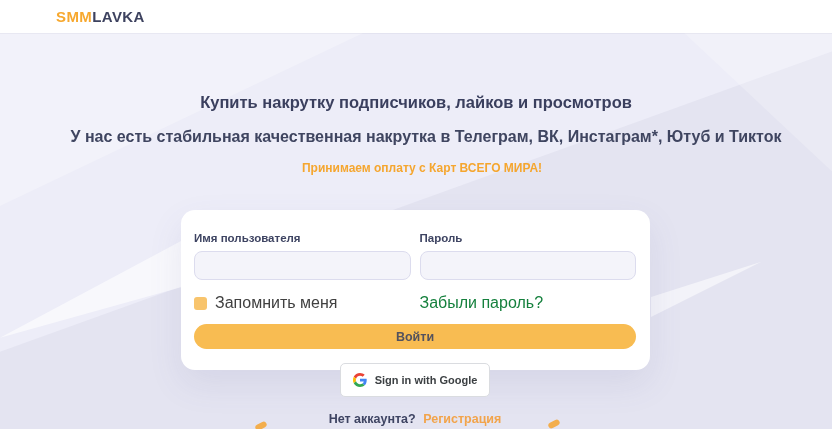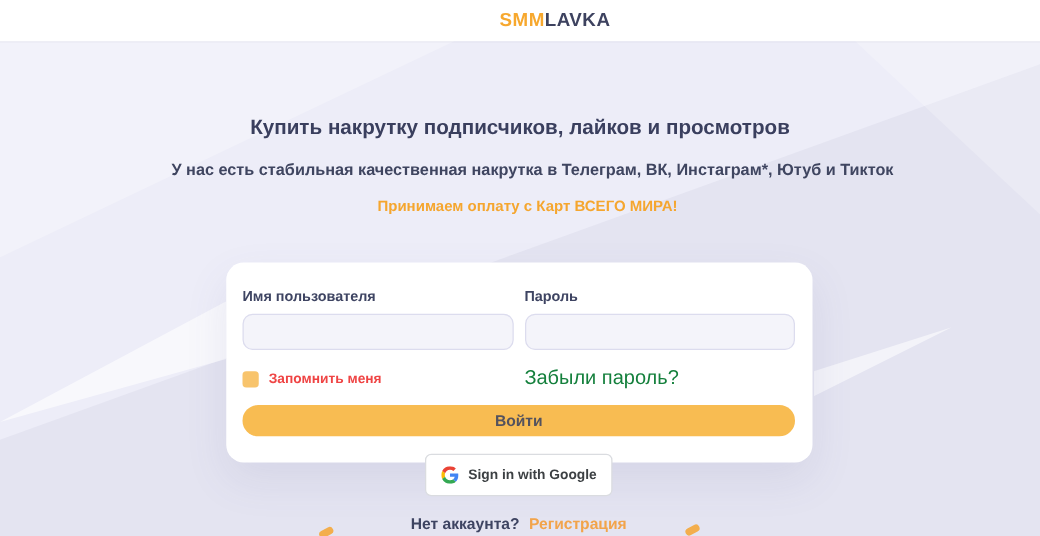--- a/index.html
+++ b/index.html
@@ -17,45 +17,45 @@
   .wedge-left{position:absolute;left:0;top:240px;width:181px;height:105px;background:rgba(255,255,255,0.6);
     clip-path:polygon(0 93%,100% 1%,100% 45%);}
   .wedge-right{position:absolute;left:651px;top:258px;width:115px;height:62px;background:rgba(255,255,255,0.55);
     clip-path:polygon(96% 6%,0 63%,0 95%);}
   .deco{position:absolute;width:12px;height:6px;background:#f3ae4d;border-radius:4px;}
   .deco-1{left:255px;top:423px;transform:rotate(-28deg);}
   .deco-2{left:548px;top:421px;transform:rotate(-28deg);}
 
   
   .header{position:absolute;left:0;top:0;width:832px;height:33px;background:#ffffff;z-index:3;
-    display:flex;align-items:center;justify-content:center;box-shadow:0 1px 0 rgba(60,60,100,0.05);}
+    display:flex;align-items:center;justify-content:flex-start;box-shadow:0 1px 0 rgba(60,60,100,0.05);}
   .logo{margin-left:56px;font-size:15px;font-weight:800;letter-spacing:0.4px;cursor:pointer;}
   .logo-a{color:#f7a82e;}
   .logo-b{color:#3d425f;}
   .nav{display:flex;align-items:center;gap:18px;margin-right:46px;}
   .nav a{font-size:11.5px;font-weight:600;color:#6e7280;text-decoration:none;cursor:pointer;}
   .nav a.active{color:#f3a83c;}
 
   
   .hero{position:absolute;left:0;top:17px;width:832px;z-index:2;text-align:center;}
   .hero-title{margin:76px 0 0 0;font-size:16.5px;font-weight:800;color:#3a3f5e;}
-  .hero-sub{margin:16px 0 0 0;font-size:13px;font-weight:700;color:#3f4560;padding-left:20px;}
+  .hero-sub{margin:16px 0 0 0;font-size:16px;font-weight:700;color:#3f4560;padding-left:20px;}
   .hero-highlight{margin:15px 0 0 0;font-size:12px;font-weight:800;color:#f5a62f;padding-left:12px;}
 
   
   .card{position:absolute;left:181px;top:210px;width:469px;height:160px;background:#ffffff;border-radius:14px;
     z-index:2;box-sizing:border-box;padding:22px 14px 0 13px;box-shadow:0 14px 34px rgba(90,90,150,0.10);}
   .grid{display:grid;grid-template-columns:1fr 1fr;column-gap:9px;}
   .field label{display:block;font-size:11.5px;font-weight:700;color:#3e4462;margin-bottom:7px;}
   .field input{display:block;width:100%;height:29px;box-sizing:border-box;background:#f4f4fa;
     border:1px solid #dcdcee;border-radius:8px;outline:none;padding:0 9px;font-size:12px;color:#3e4462;}
   .row2{display:grid;grid-template-columns:1fr 1fr;column-gap:9px;margin-top:14px;align-items:center;}
   .remember{display:flex;align-items:center;gap:8px;cursor:pointer;}
   .checkbox{width:13px;height:13px;border-radius:3px;background:#f8c46c;flex:0 0 auto;}
-  .remember-label{font-size:11px;font-weight:700;color:#ef4444;}
+  .remember-label{font-size:16px;font-weight:400;color:#404040;}
   .forgot{font-size:16px;font-weight:400;color:#15803d;text-decoration:none;cursor:pointer;}
   .submit{display:block;width:100%;height:25px;margin-top:12px;border:none;border-radius:13px;
     background:#f8bc52;font-family:inherit;font-size:12.5px;font-weight:800;color:#53525e;cursor:pointer;}
   .google-wrap{display:flex;justify-content:center;margin-top:14px;}
   .google{display:flex;align-items:center;gap:8px;height:25px;padding:16px 12px;background:#ffffff;
     border:1px solid #dadce0;border-radius:5px;font-family:inherit;font-size:11px;font-weight:600;
     color:#3c4043;cursor:pointer;}
   .register-row{margin:15px 0 0 0;text-align:center;font-size:12.5px;font-weight:700;color:#3e4462;}
   .register-row a{color:#f2a44b;text-decoration:none;cursor:pointer;margin-left:4px;}
 </style>

